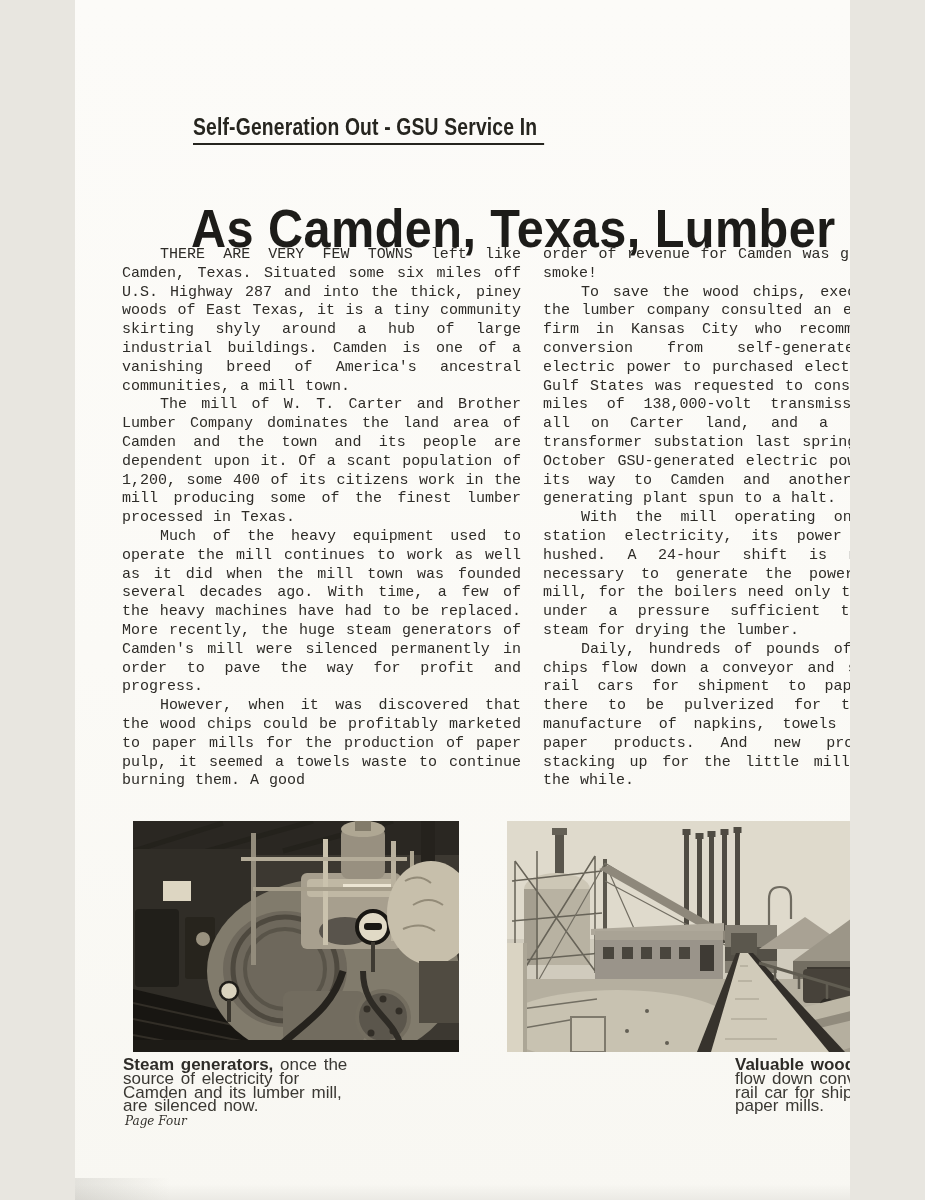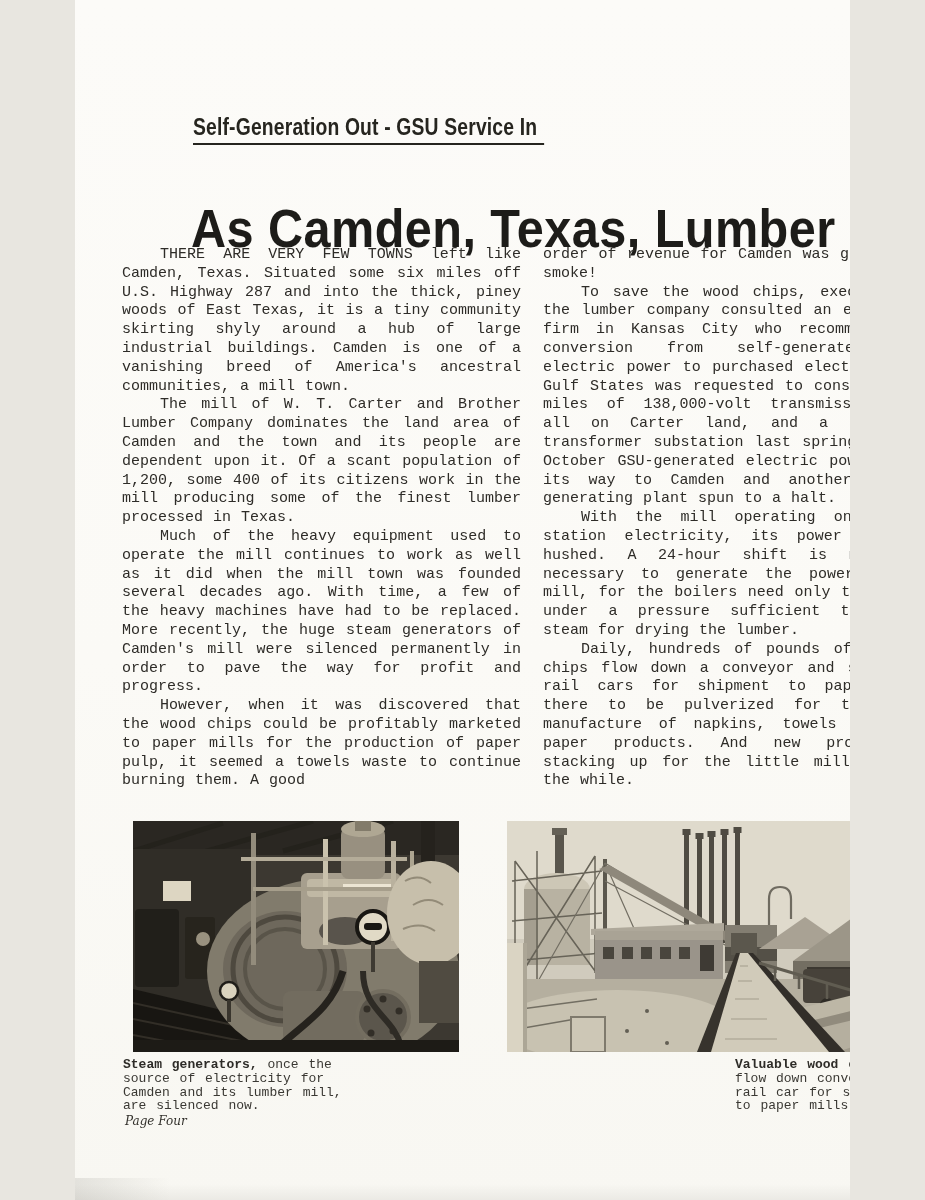--- a/index.html
+++ b/index.html
@@ -47,22 +47,22 @@
   }
   .col p.indent{text-indent:38px;}
   
   .photo{position:absolute;top:821px;height:231px;filter:sepia(0.10) contrast(0.97);}
   .photo svg{display:block;width:100%;height:100%;}
   .photo-left{left:58px;width:326px;}
   .photo-right{left:432px;width:435px;}
   
   .caption{
     position:absolute;top:1058px;
-    font-family:Liberation Mono, monospace;
-    font-size:13px;line-height:13.8px;
+    font-family:Liberation Sans, sans-serif;
+    font-size:17px;line-height:13.8px;
     word-spacing:2px;color:#3a3833;
   }
   .caption b{font-weight:bold;color:#2e2c28;}
   .caption-left{left:48px;width:228px;text-align:left;}
   .caption-right{left:660px;width:192px;text-align:left;}
   
   .page-number{
     position:absolute;left:50px;top:1114px;
     font-family:"DejaVu Serif", serif;
     font-style:italic;font-size:12px;color:#33312c;

